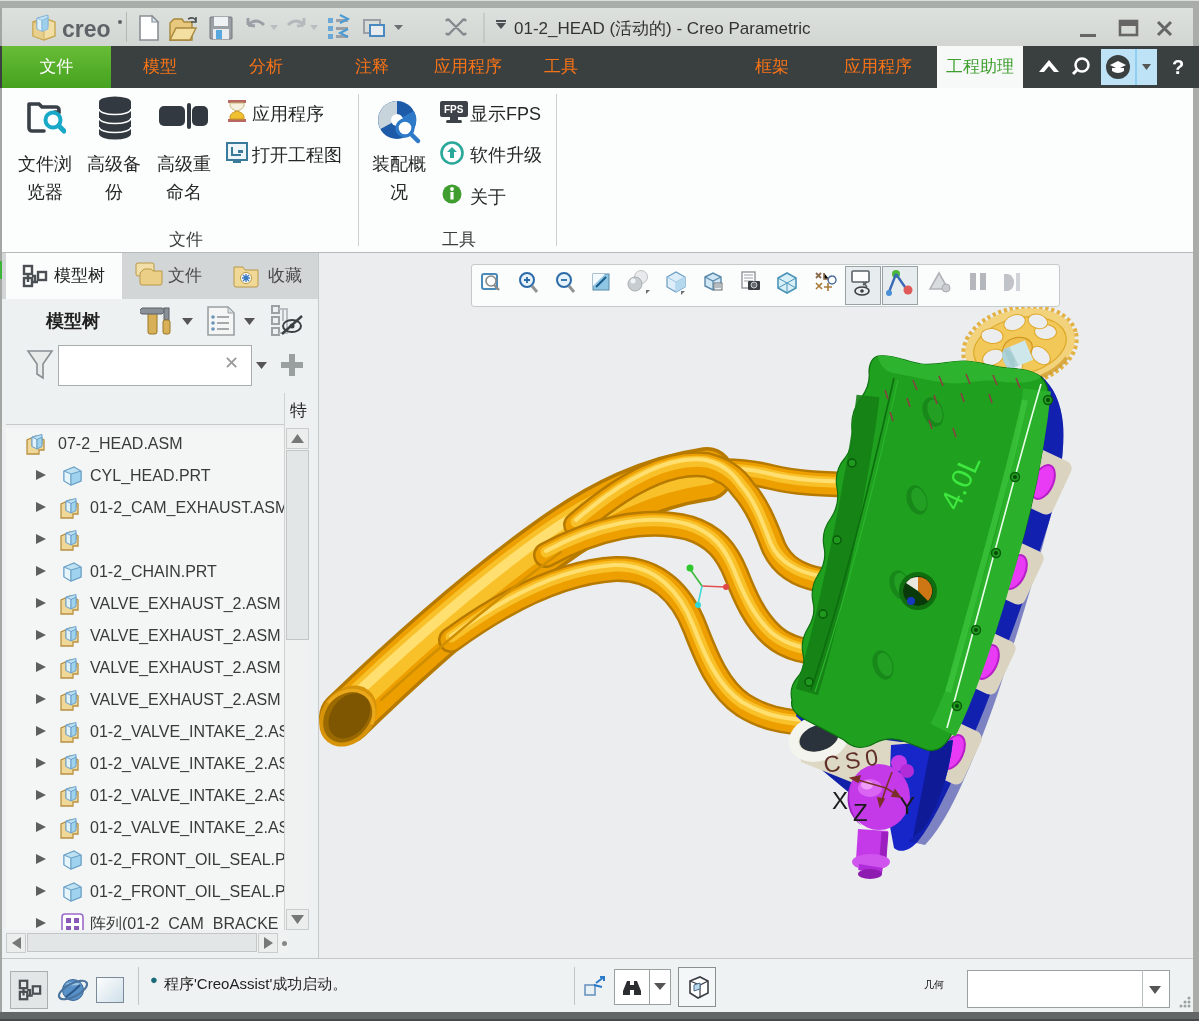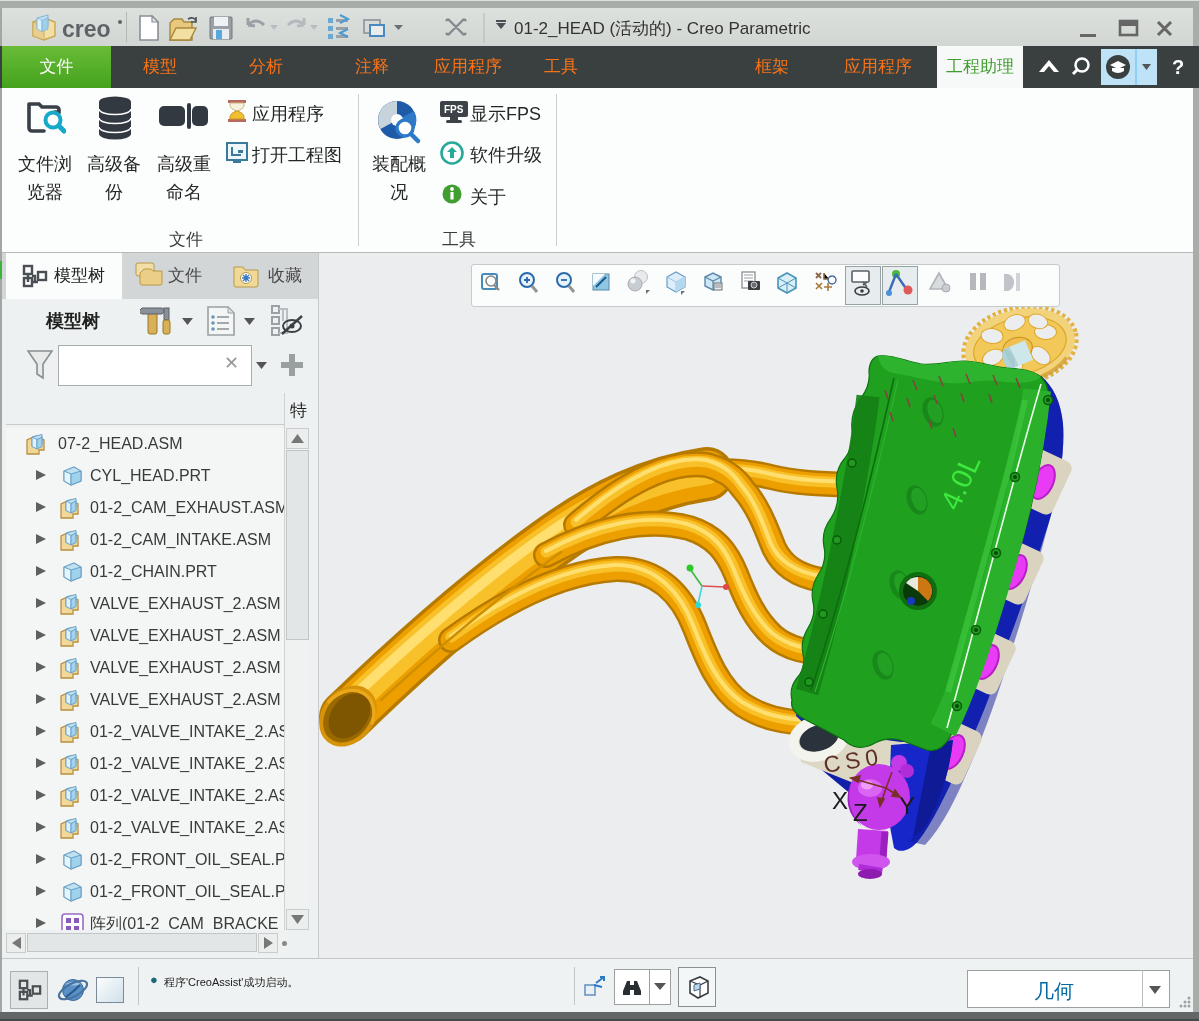--- a/index.html
+++ b/index.html
@@ -38,21 +38,21 @@
 .tlabel{position:absolute;top:0}
 
 .sbtn{position:absolute;background:#eceeee;border:1px solid #c9cccc}
 .sthumb{position:absolute;background:#e3e6e6;border:1px solid #c2c6c6}
 
 #viewport{left:318px;top:253px;width:875px;height:705px;background:#ecedef;border-left:1px solid #c6caca}
 #gtoolbar{left:152px;top:11px;width:589px;height:43px;background:#fbfcfc;border:1px solid #c5cacb;border-radius:3px}
 .pressedbtn{position:absolute;top:1px;width:36px;height:39px;background:#e7ecee;border:1px solid #98a2a4}
 
 #statusbar{left:2px;top:958px;width:1191px;height:54px;background:#eff2f2;border-top:1px solid #c4c8c8}
-.stext{font-size:11px;color:#222}
+.stext{font-size:15px;color:#222}
 .sbbtn{position:absolute;background:#fff;border:1px solid #9aa0a0}
 </style></head>
 <body>
 <div class="abs" id="topedge"></div>
 <div class="abs" id="leftedge"></div>
 <div class="abs" id="rightedge"></div>
 <div class="abs" id="bottomstrip"></div>
 
 <div class="abs" id="titlebar">
   <svg class="abs" style="left:28px;top:5px" width="96" height="30" viewBox="0 0 96 30">
@@ -338,21 +338,20 @@
         <span class="tlabel" style="left:84px">01-2_CAM_EXHAUST.ASM</span>
       </div>
     <div class="trow" style="top:96px">
         <i class="tarrow"></i>
         <svg style="left:52px" width="26" height="26" viewBox="0 0 26 26">
           <path d="M3 8 L3 22 L15 22 L15 18 L20 18 L20 8 L12 4 Z" fill="#f0d898" stroke="#b89040" stroke-width="1.3"></path>
           <path d="M8 5 L18 2.5 L18 12 L8 14.5 Z" fill="#bfe2f2" stroke="#6aa0c8" stroke-width="1"></path>
           <path d="M8 5 L13 7.5 L13 17 L8 14.5 Z" fill="#e2f2fa" stroke="#6aa0c8" stroke-width="1"></path>
           <path d="M13 7.5 L18 5 L18 14.5 L13 17 Z" fill="#9fd2ec" stroke="#6aa0c8" stroke-width="1"></path>
         </svg>
-        <span class="tlabel" style="left:84px">01-2_CAM_INTAKE.ASM</span>
       </div>
     <div class="trow" style="top:128px">
         <i class="tarrow"></i>
         <svg style="left:54px" width="25" height="25" viewBox="0 0 25 25">
           <path d="M4 7 L14 3 L21 7 L21 17 L11 21 L4 17 Z" fill="#bfe2f2" stroke="#6aa0c8" stroke-width="1.2"></path>
           <path d="M4 7 L11 10 L11 21 L4 17 Z" fill="#e6f4fb" stroke="#6aa0c8" stroke-width="1"></path>
           <path d="M11 10 L21 7 L21 17 L11 21 Z" fill="#9fd2ec" stroke="#6aa0c8" stroke-width="1"></path>
         </svg>
         <span class="tlabel" style="left:84px">01-2_CHAIN.PRT</span>
       </div>
@@ -796,21 +795,21 @@
   <svg class="abs" style="left:652px;top:24px" width="12" height="8">
       <path d="M0 0 L12 0 L6 7 Z" fill="#555"></path>
     </svg>
   <div class="sbbtn" style="left:676px;top:8px;width:38px;height:40px;background:#f4f7f7;border-color:#8a9090"></div>
   <svg class="abs" style="left:682px;top:14px" width="28" height="28" viewBox="0 0 28 28">
     <path d="M6 8 L16 4 L24 8 L24 20 L14 25 L6 20 Z" fill="#fff" stroke="#3a3e42" stroke-width="1.6"></path>
     <path d="M6 8 L16 12 L24 8 M16 12 V25" fill="none" stroke="#3a3e42" stroke-width="1.2"></path>
     <path d="M10 12 l6 -2 v6 l-6 2 Z" fill="#b8d8ea" stroke="#4a6a8a"></path>
   </svg>
   <div class="abs" style="left:965px;top:11px;width:203px;height:38px;background:#fff;border:1px solid #9aa0a0"></div>
-  <span class="abs" style="left:1032px;top:19px;font-size:20px;color:#0369a1">几何</span>
+  <span class="abs" style="left:922px;top:19px;font-size:10px;color:#000000">几何</span>
   <div class="abs" style="left:1140px;top:11px;width:28px;height:38px;border-left:1px solid #b8bebe"></div>
   <svg class="abs" style="left:1146px;top:27px" width="14" height="9">
       <path d="M1 0 L13 0 L7 8 Z" fill="#555"></path>
     </svg>
   <svg class="abs" style="left:1176px;top:36px" width="14" height="14" viewBox="0 0 14 14">
     <g fill="#9aa2a2">
         <circle cx="11" cy="3" r="1.5"></circle>
         <circle cx="7" cy="7" r="1.5"></circle>
         <circle cx="11" cy="7" r="1.5"></circle>
         <circle cx="3" cy="11" r="1.5"></circle>

